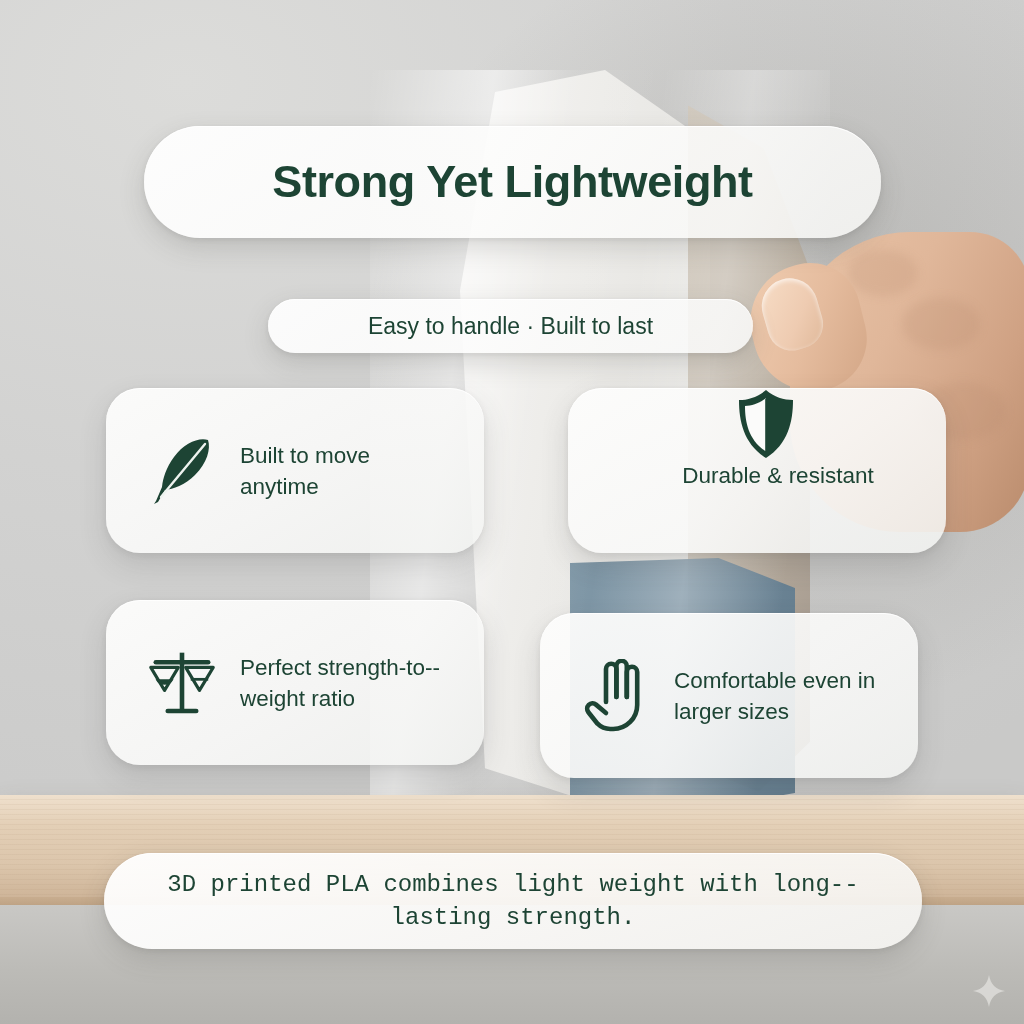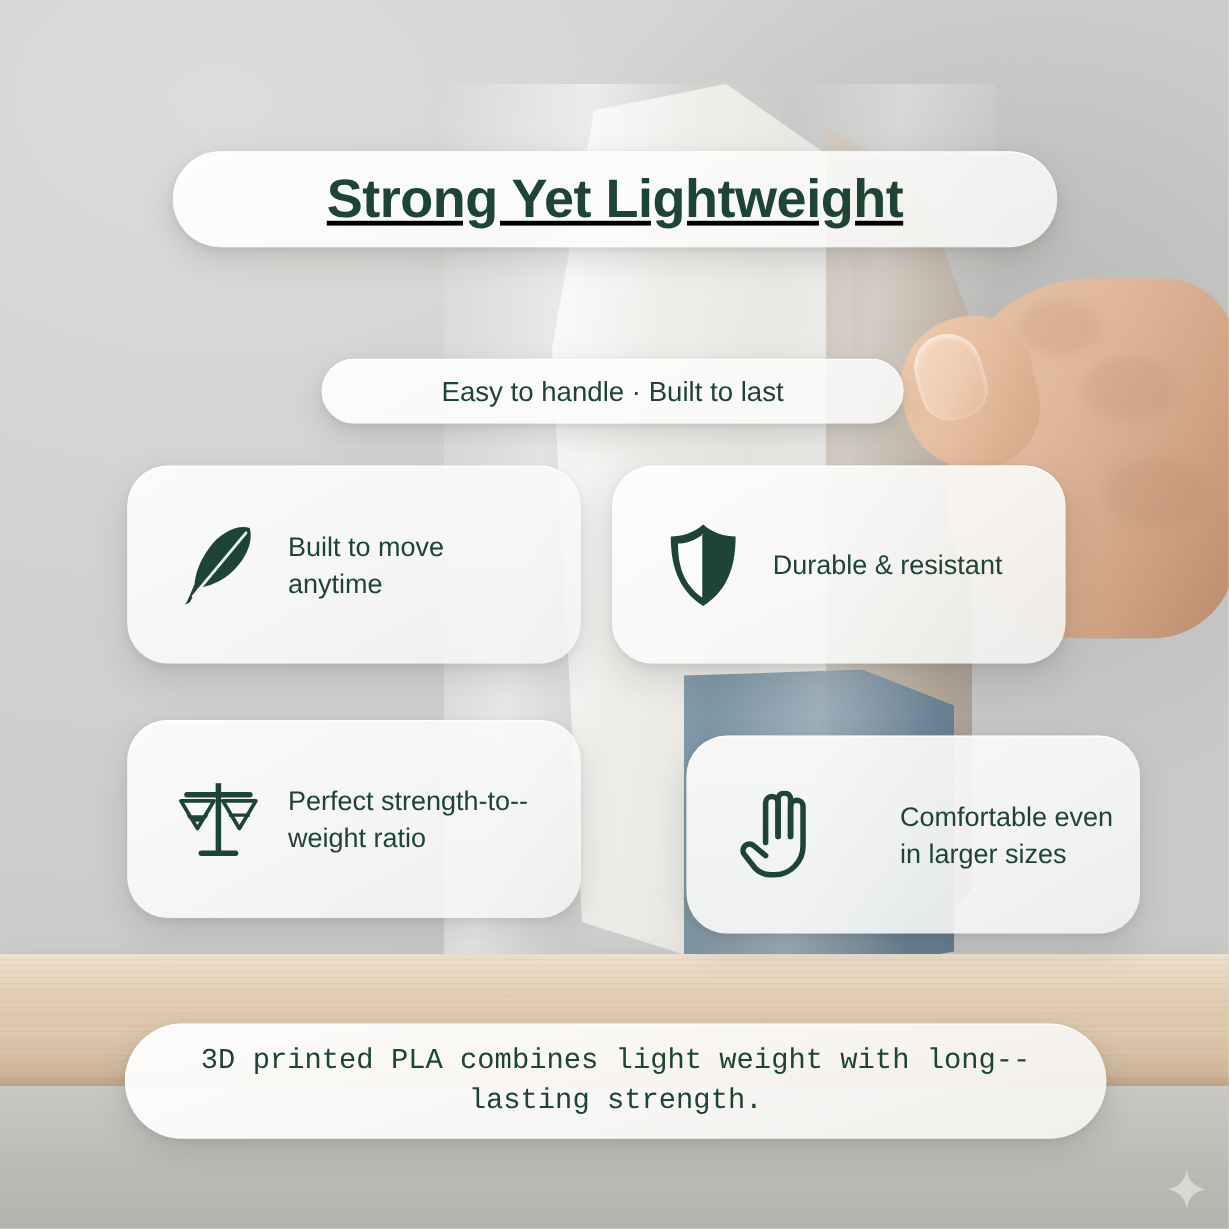--- a/index.html
+++ b/index.html
@@ -156,26 +156,25 @@
     background: linear-gradient(145deg, rgba(255,255,255,0.94) 0%, rgba(252,252,251,0.90) 50%, rgba(246,246,244,0.88) 100%);
     box-shadow:
       0 10px 26px rgba(70,70,66,0.18),
       0 2px 5px rgba(70,70,66,0.10),
       inset 0 1px 0 rgba(255,255,255,0.9);
     box-sizing: border-box;
   }
 
   #title-pill {
     left: 144px; top: 126px;
-    width: 737px; height: 80px;
+    width: 737px; height: 112px;
     border-radius: 56px;
     display: flex;
     align-items: center;
     justify-content: center;
-    text-decoration: underline;
   }
   #title-text {
     font-size: 45px;
     font-weight: 700;
     letter-spacing: -0.4px;
     color: #1d4434;
     white-space: nowrap;
     font-family: "Liberation Sans", sans-serif;
   }
 
@@ -205,23 +204,23 @@
     align-items: center;
     padding-left: 42px;
     box-sizing: border-box;
     background: linear-gradient(150deg, rgba(253,253,252,0.95) 0%, rgba(249,249,248,0.90) 55%, rgba(243,244,242,0.86) 100%);
     box-shadow:
       0 12px 28px rgba(70,70,66,0.16),
       0 2px 6px rgba(70,70,66,0.09),
       inset 0 1px 0 rgba(255,255,255,0.85);
   }
   #card-0 { left: 106px;  top: 388px; }
-  #card-1 { left: 510px;  top: 388px; }
+  #card-1 { left: 568px;  top: 388px; flex-direction: column; }
   #card-2 { left: 106px;  top: 600px; }
-  #card-3 { left: 572px;  top: 613px; gap: 44px; }
+  #card-3 { left: 540px;  top: 613px; }
 
   .card-icon {
     width: 68px;
     height: 78px;
     flex: 0 0 68px;
     display: flex;
     align-items: center;
     justify-content: center;
     margin-right: 24px;
   }

